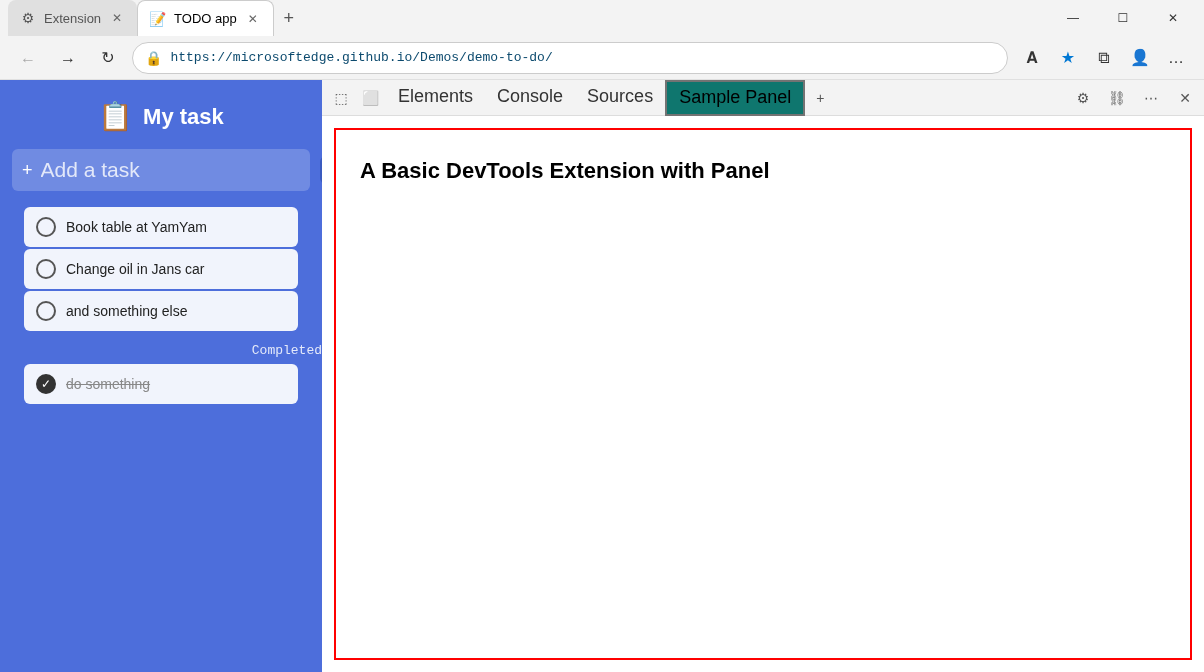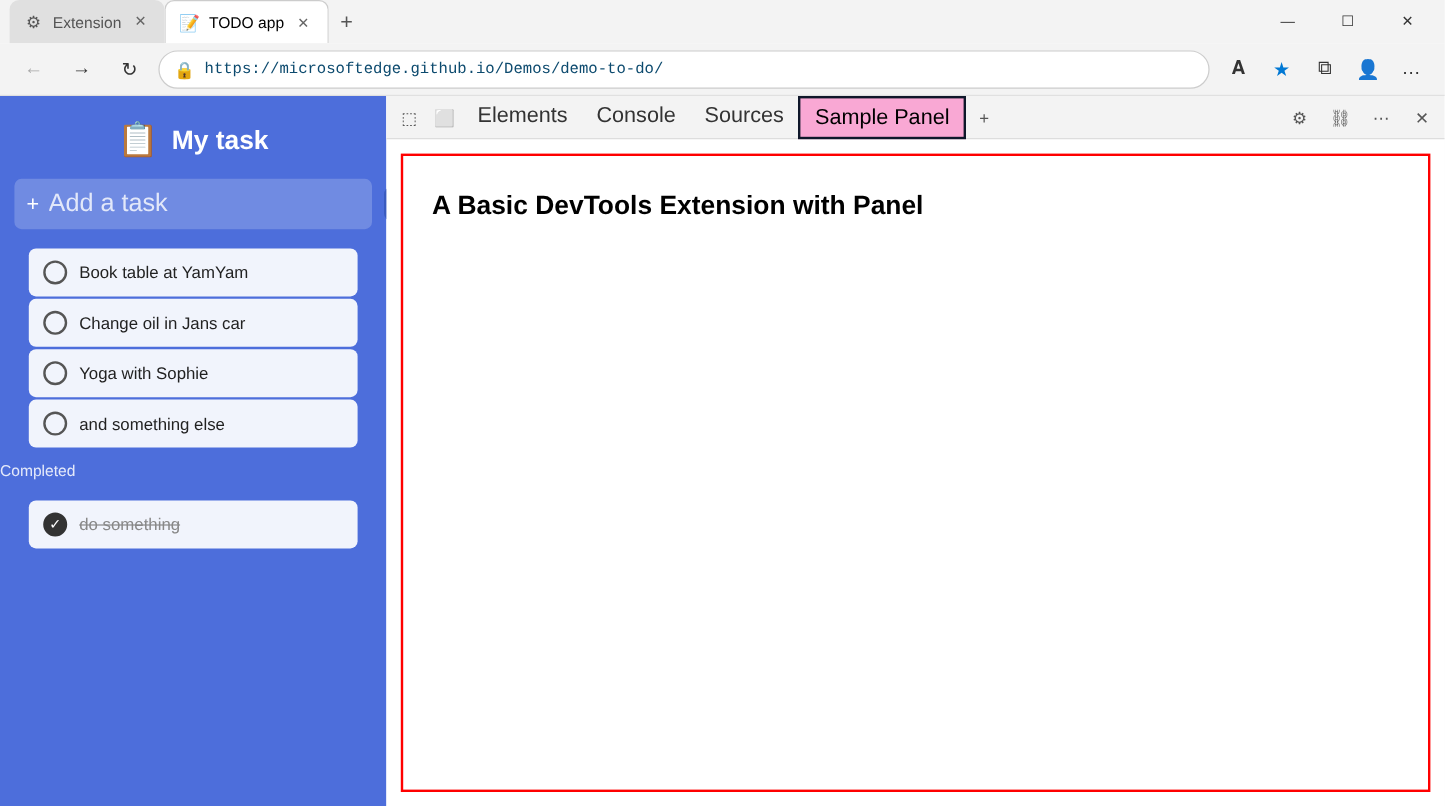--- a/index.html
+++ b/index.html
@@ -43,28 +43,28 @@
     .add-task-input { flex: 1; background: transparent; border: none; outline: none; color: #fff; font-size: 21px; }
     .add-task-input::placeholder { color: rgba(255,255,255,0.8); }
     .add-task-arrow { width: 28px; height: 28px; background: #3a5bbf; border-radius: 6px; display: flex; align-items: center; justify-content: center; color: #fff; font-size: 16px; cursor: pointer; }
     .section-label { text-align: center; color: rgba(255,255,255,0.85); font-size: 13px; margin-bottom: 6px; }
     .task-list { display: flex; flex-direction: column; gap: 2px; padding: 0 24px; }
     .task-item { display: flex; align-items: center; background: rgba(255,255,255,0.92); border-radius: 6px; padding: 10px 12px; gap: 10px; cursor: pointer; }
     .task-checkbox { width: 20px; height: 20px; border: 2px solid #555; border-radius: 50%; flex-shrink: 0; display: flex; align-items: center; justify-content: center; }
     .task-checkbox.checked { background: #333; border-color: #333; color: #fff; font-size: 12px; }
     .task-text { font-size: 14px; color: #222; }
     .task-text.done { text-decoration: line-through; color: #888; }
-    .completed-label { text-align: left; color: rgba(255,255,255,0.85); font-size: 13px; margin: 12px 0 17px; }
+    .completed-label { text-align: right; color: rgba(255,255,255,0.85); font-size: 13px; margin: 12px 0 6px; font-family: Liberation Mono, monospace; }
 
     
     .devtools-panel { flex: 1; display: flex; flex-direction: column; background: #fff; }
     .devtools-tabs-bar { display: flex; align-items: center; background: #f3f3f3; border-bottom: 1px solid #ddd; height: 36px; padding: 0 4px; gap: 0; }
     .dt-icon-btn { width: 30px; height: 30px; display: flex; align-items: center; justify-content: center; border-radius: 4px; cursor: pointer; color: #555; font-size: 14px; }
     .dt-tab { padding: 0 12px; height: 36px; display: flex; align-items: center; font-size: 18px; color: #333; cursor: pointer; border-bottom: 2px solid transparent; }
-    .dt-tab.active { color: #000; border-bottom: 2px solid #1a73e8; background: #f9a8d4; font-weight: 500; border: 2px solid #0f172a; }
+    .dt-tab.active { color: #000; border-bottom: 2px solid #1a73e8; background: #0f766e; font-weight: 500; border: 2px solid #737373; }
     .dt-tabs-right { margin-left: auto; display: flex; align-items: center; gap: 4px; }
     .devtools-content { flex: 1; padding: 20px 24px; border: 2px solid red; margin: 12px; }
     .devtools-heading { font-size: 22px; font-weight: 700; color: #000; margin-top: 8px; }
   </style>
 </head>
 <body>
 
 <div class="browser-window">
 
   <div class="title-bar">
@@ -119,24 +119,20 @@
         <div class="task-item">
           <div class="task-checkbox"></div>
           <span class="task-text">Book table at YamYam</span>
         </div>
         <div class="task-item">
           <div class="task-checkbox"></div>
           <span class="task-text">Change oil in Jans car</span>
         </div>
         <div class="task-item">
           <div class="task-checkbox"></div>
-          <span class="task-text">Yoga with Sophie</span>
-        </div>
-        <div class="task-item">
-          <div class="task-checkbox"></div>
           <span class="task-text">and something else</span>
         </div>
       </div>
       <div class="completed-label">Completed</div>
       <div class="task-list">
         <div class="task-item">
           <div class="task-checkbox checked">✓</div>
           <span class="task-text done">do something</span>
         </div>
       </div>

